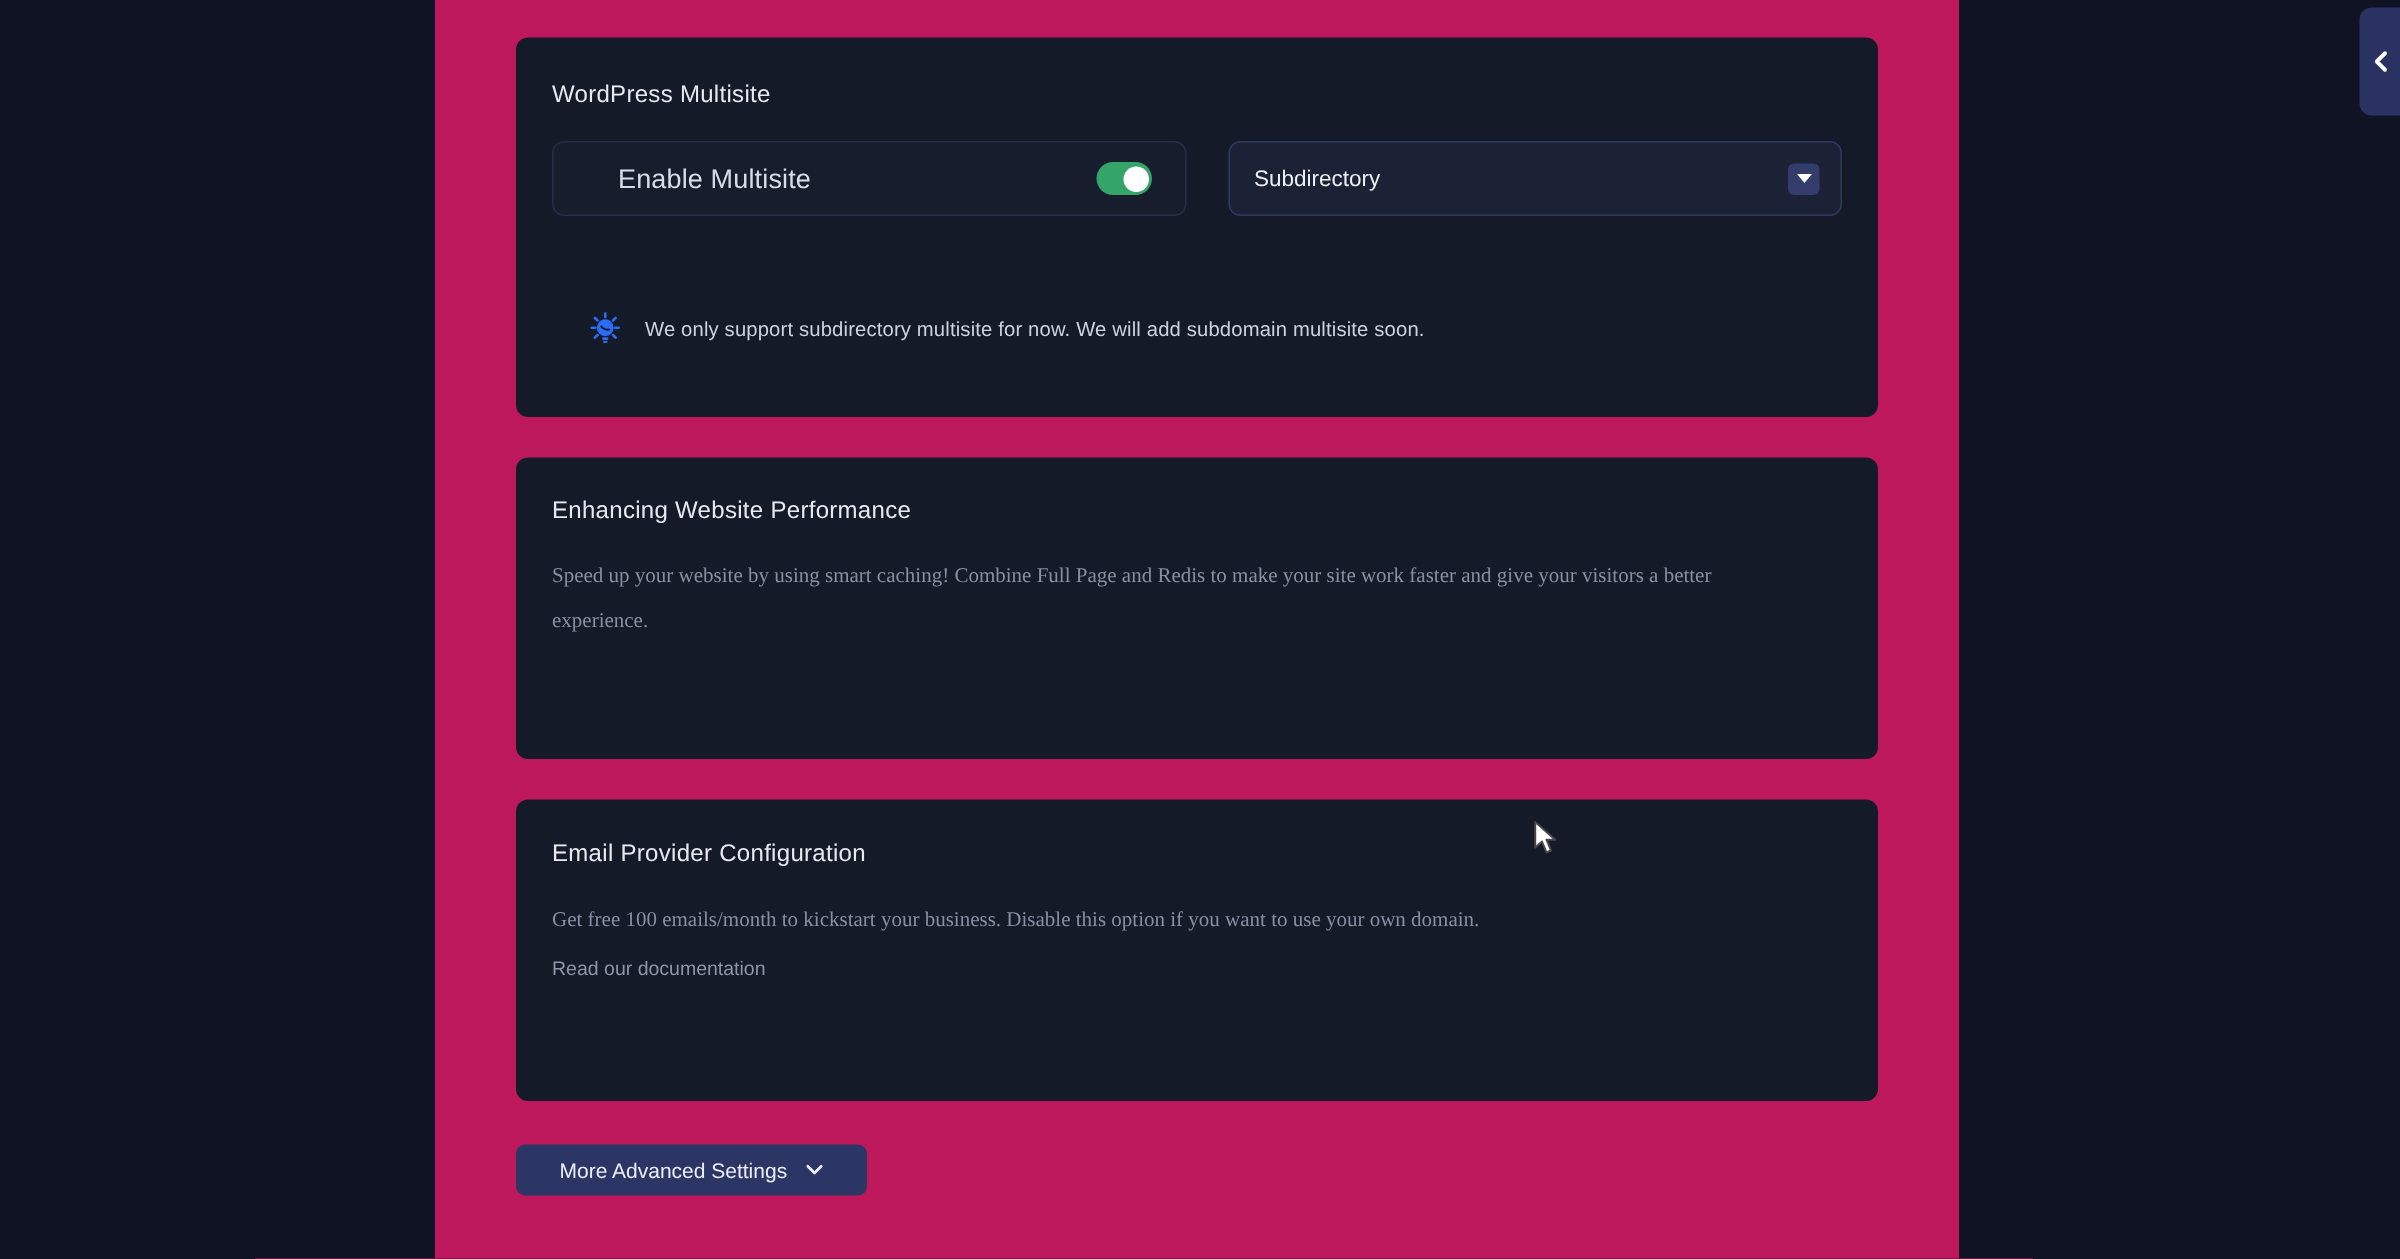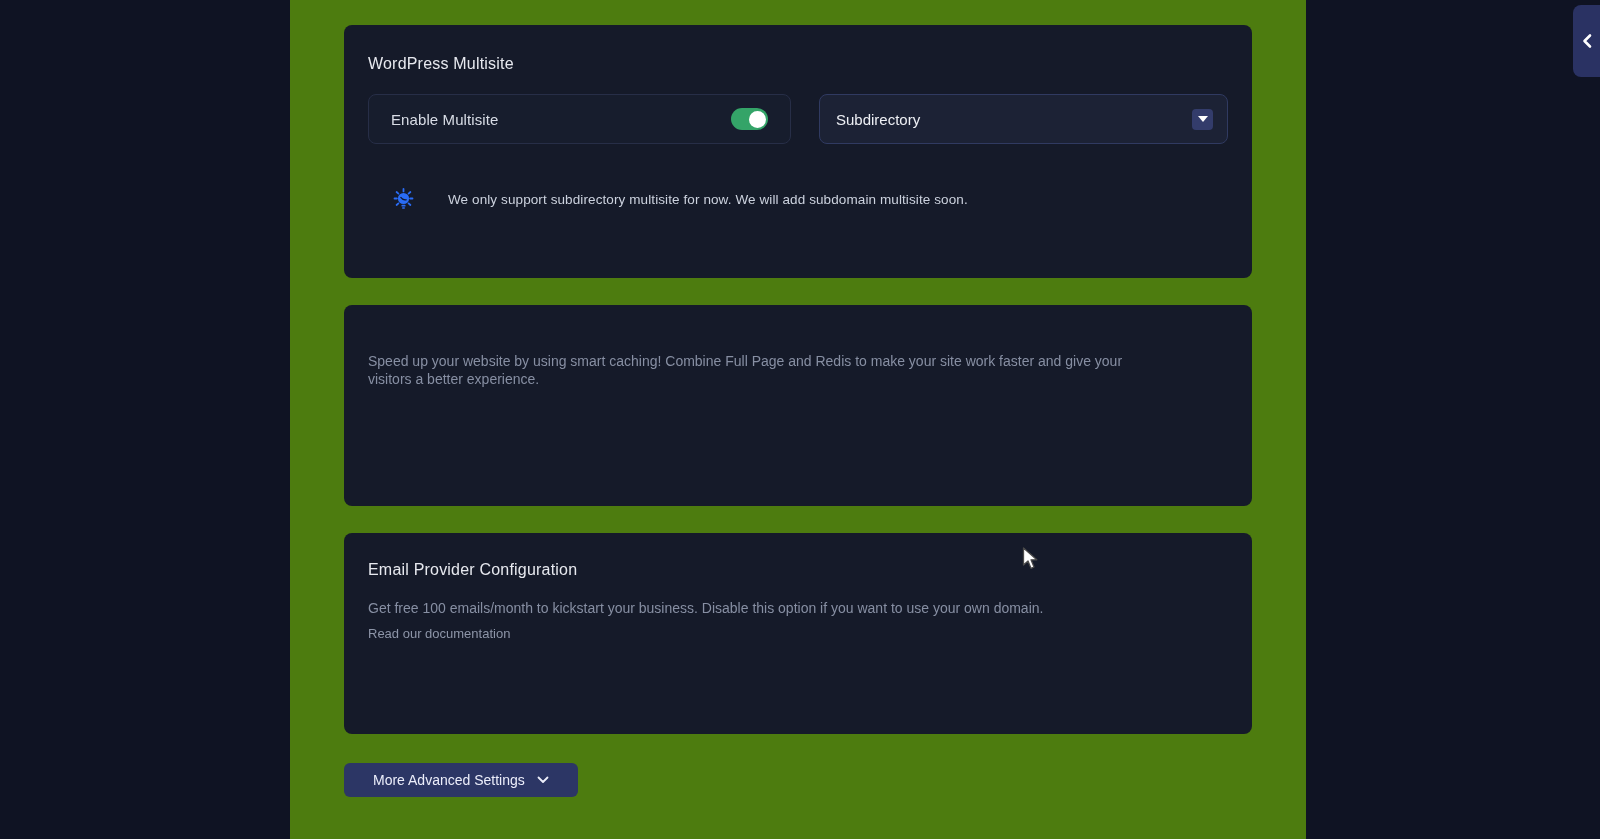--- a/index.html
+++ b/index.html
@@ -7,57 +7,59 @@
   body {
     font-family: "Liberation Sans", "DejaVu Sans", sans-serif;
     background:#0f1323;
     position:relative;
     color:#e7e9ef;
   }
   .column {
     position:absolute;
     left:290px; top:0;
     width:1016px; height:839px;
-    background:#4d7c0f;
+    background:#be185d;
   }
   .card {
     margin-left:54px;
     width:908px;
     background:#151a29;
     border-radius:8px;
     padding:0 24px;
   }
   .card-title {
     font-size:16px;
     font-weight:500;
     color:#e7e9ef;
     letter-spacing:.2px;
   }
   .card-desc {
     font-size:14px;
-    line-height:18px;
+    line-height:30px;
     color:#878fa3;
     max-width:792px;
+    font-family:Liberation Serif, serif;
   }
   .panel-row { display:flex; gap:28px; }
   .panel {
     flex:1;
     height:50px;
     background:#171d2d;
     border:1px solid #272e47;
     border-radius:8px;
     display:flex;
     align-items:center;
     justify-content:space-between;
     padding:0 22px;
   }
   .panel-label {
-    font-size:15px;
+    font-size:18px;
     color:#d9dde6;
     letter-spacing:.1px;
+    margin-left:21px;
   }
   .toggle {
     width:37px; height:22px;
     border-radius:11px;
     background:#34a468;
     position:relative;
     display:inline-block;
     cursor:pointer;
     flex:none;
   }
@@ -86,22 +88,22 @@
   }
   .select-button .tri {
     width:0; height:0;
     border-left:5px solid transparent;
     border-right:5px solid transparent;
     border-top:6px solid #ffffff;
   }
   .note {
     display:flex;
     align-items:center;
-    gap:33px;
-    margin-top:44px;
+    gap:15px;
+    margin-top:64px;
     padding-left:24px;
   }
   .note-text {
     font-size:13.5px;
     color:#ccd2de;
     letter-spacing:.1px;
   }
   .doc-link {
     display:inline-block;
     margin-top:9px;
@@ -184,20 +186,21 @@
         <path d="M8.5 9.2 Q11 12.6 14.6 11.6" fill="none" stroke="#10162c" stroke-width="1.2"></path>
         <rect x="9.4" y="16.8" width="4.2" height="1.8" rx="0.9" fill="#2a6cf5"></rect>
         <rect x="10" y="19.2" width="3" height="1.5" rx="0.75" fill="#2a6cf5"></rect>
       </svg>
       <span class="note-text">We only support subdirectory multisite for now. We will add subdomain multisite soon.</span>
     </div>
   </section>
 
   
   <section class="card" id="card-performance">
+    <h2 class="card-title">Enhancing Website Performance</h2>
     <p class="card-desc">Speed up your website by using smart caching! Combine Full Page and Redis to make your site work faster and give your visitors a better experience.</p>
   </section>
 
   
   <section class="card" id="card-email">
     <h2 class="card-title">Email Provider Configuration</h2>
     <p class="card-desc">Get free 100 emails/month to kickstart your business. Disable this option if you want to use your own domain.</p>
     <a class="doc-link">Read our documentation</a>
   </section>
 

